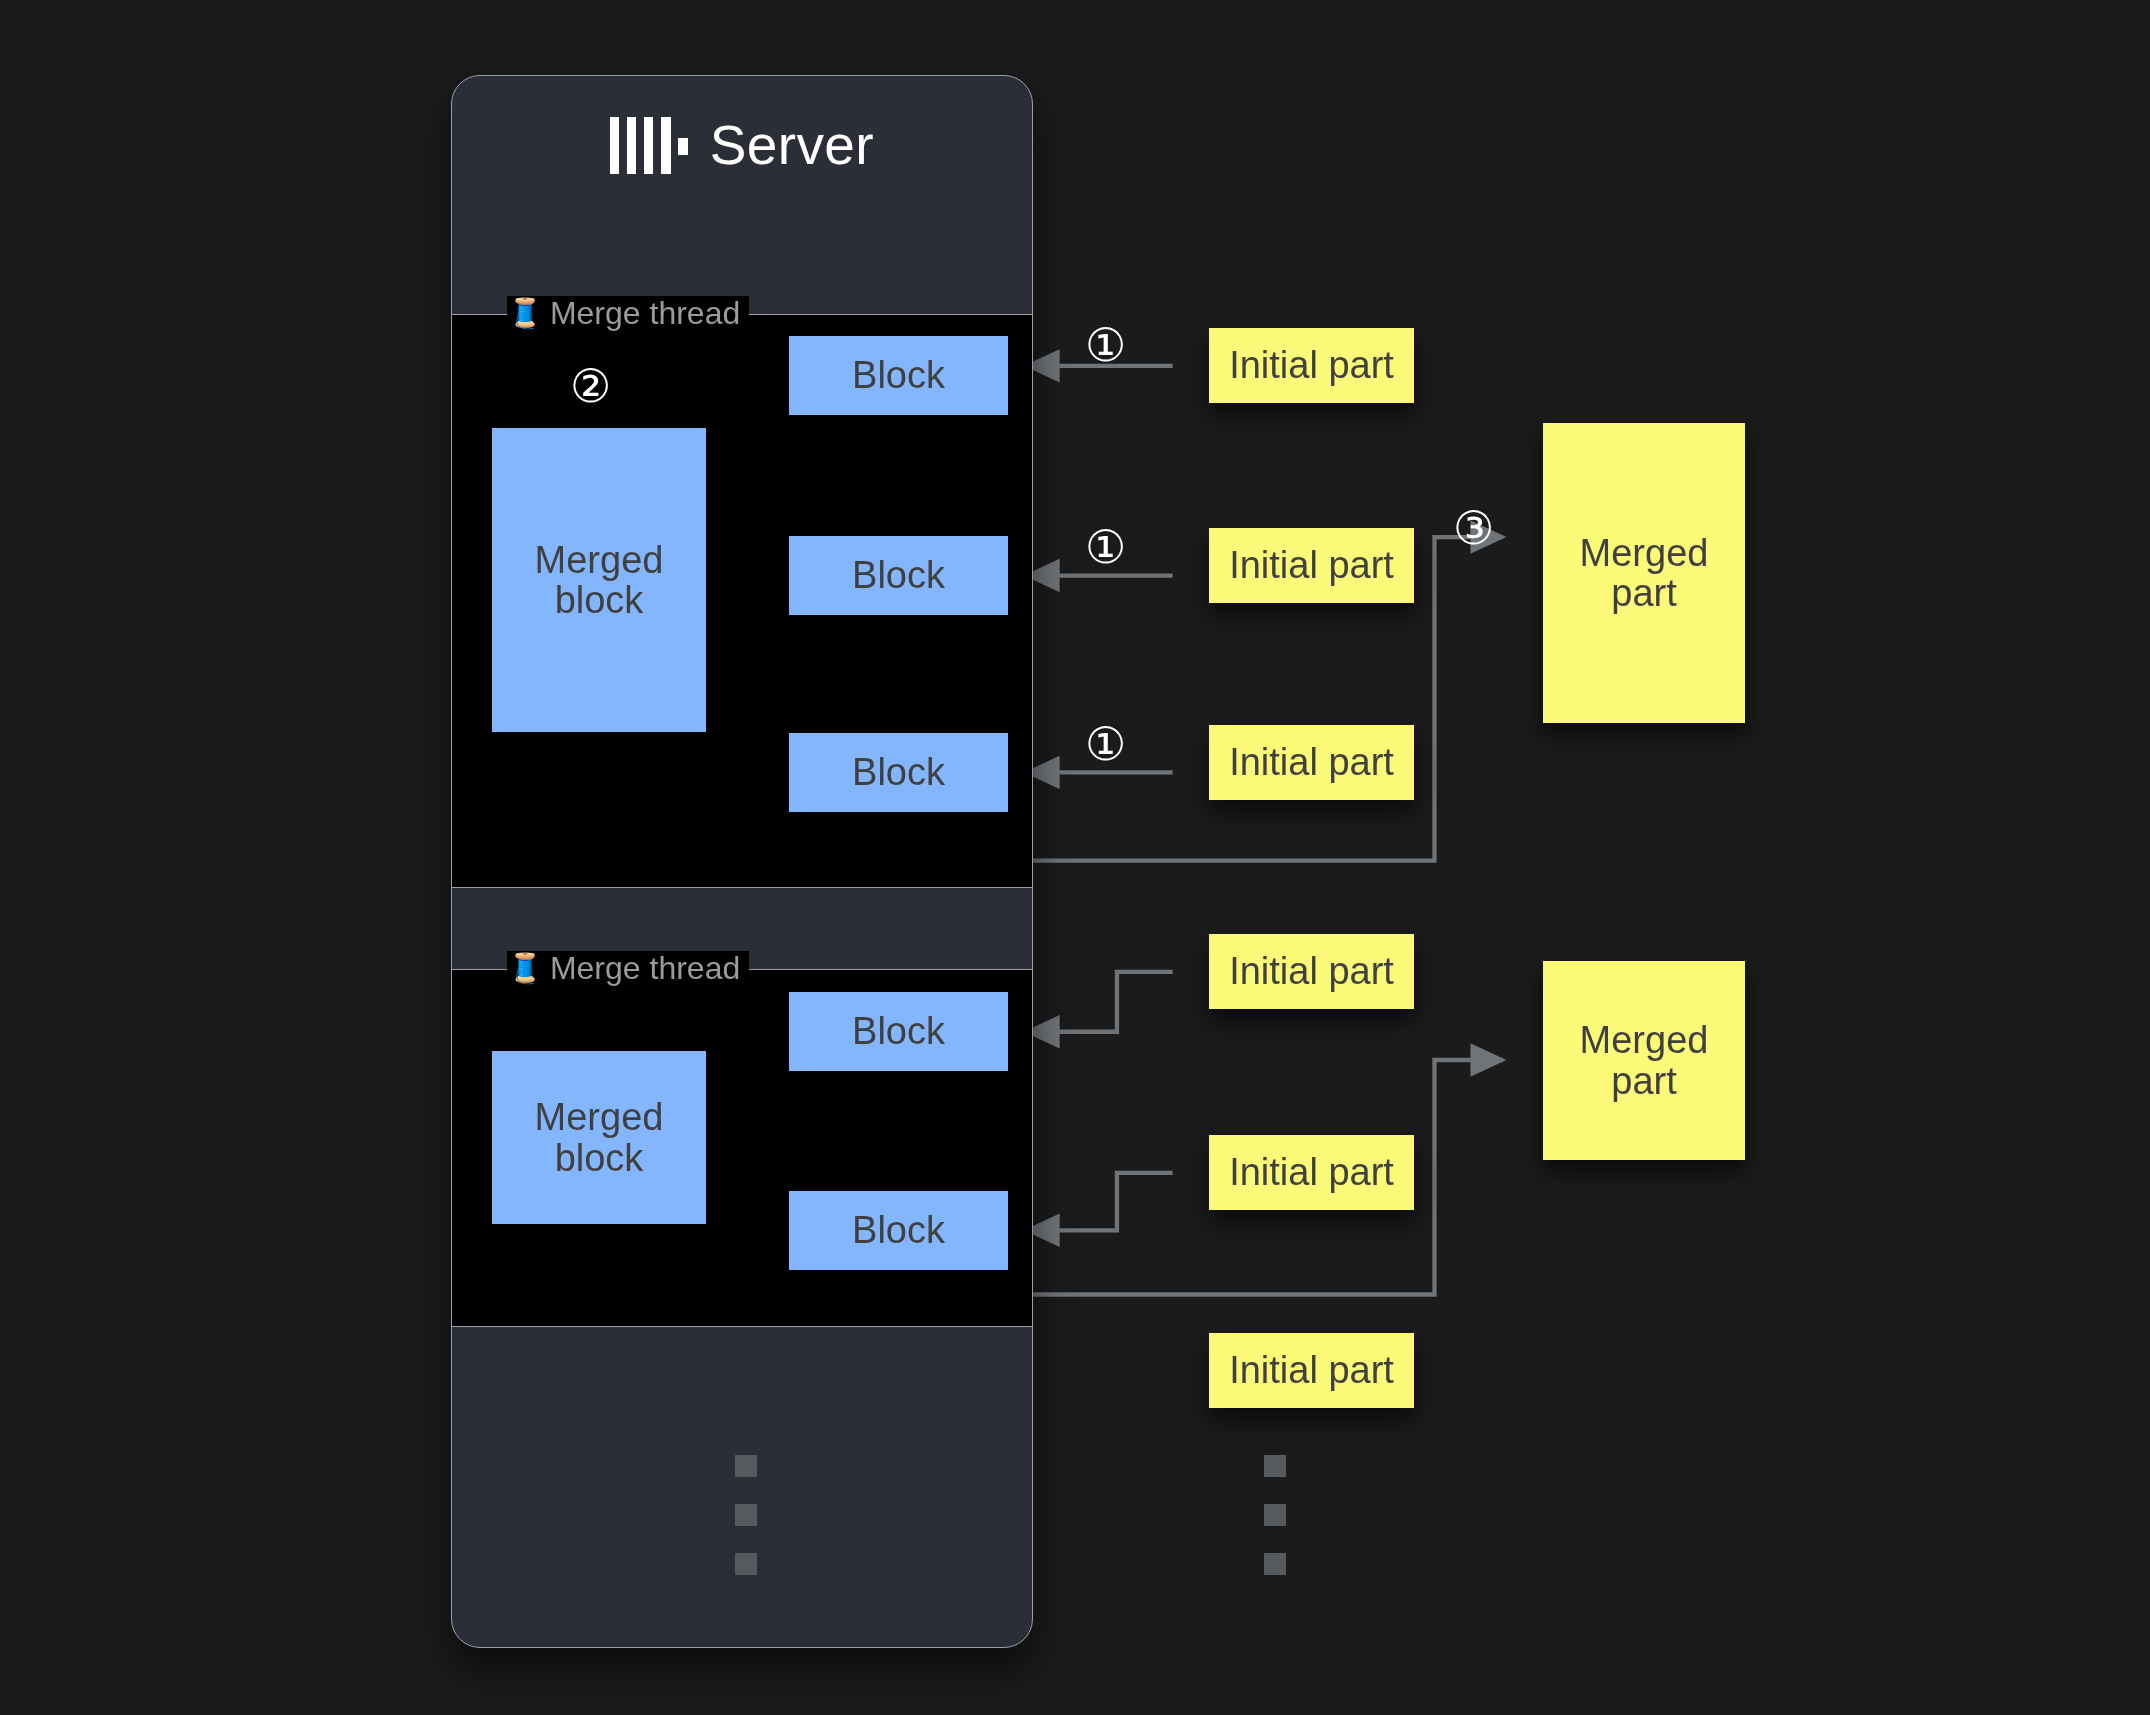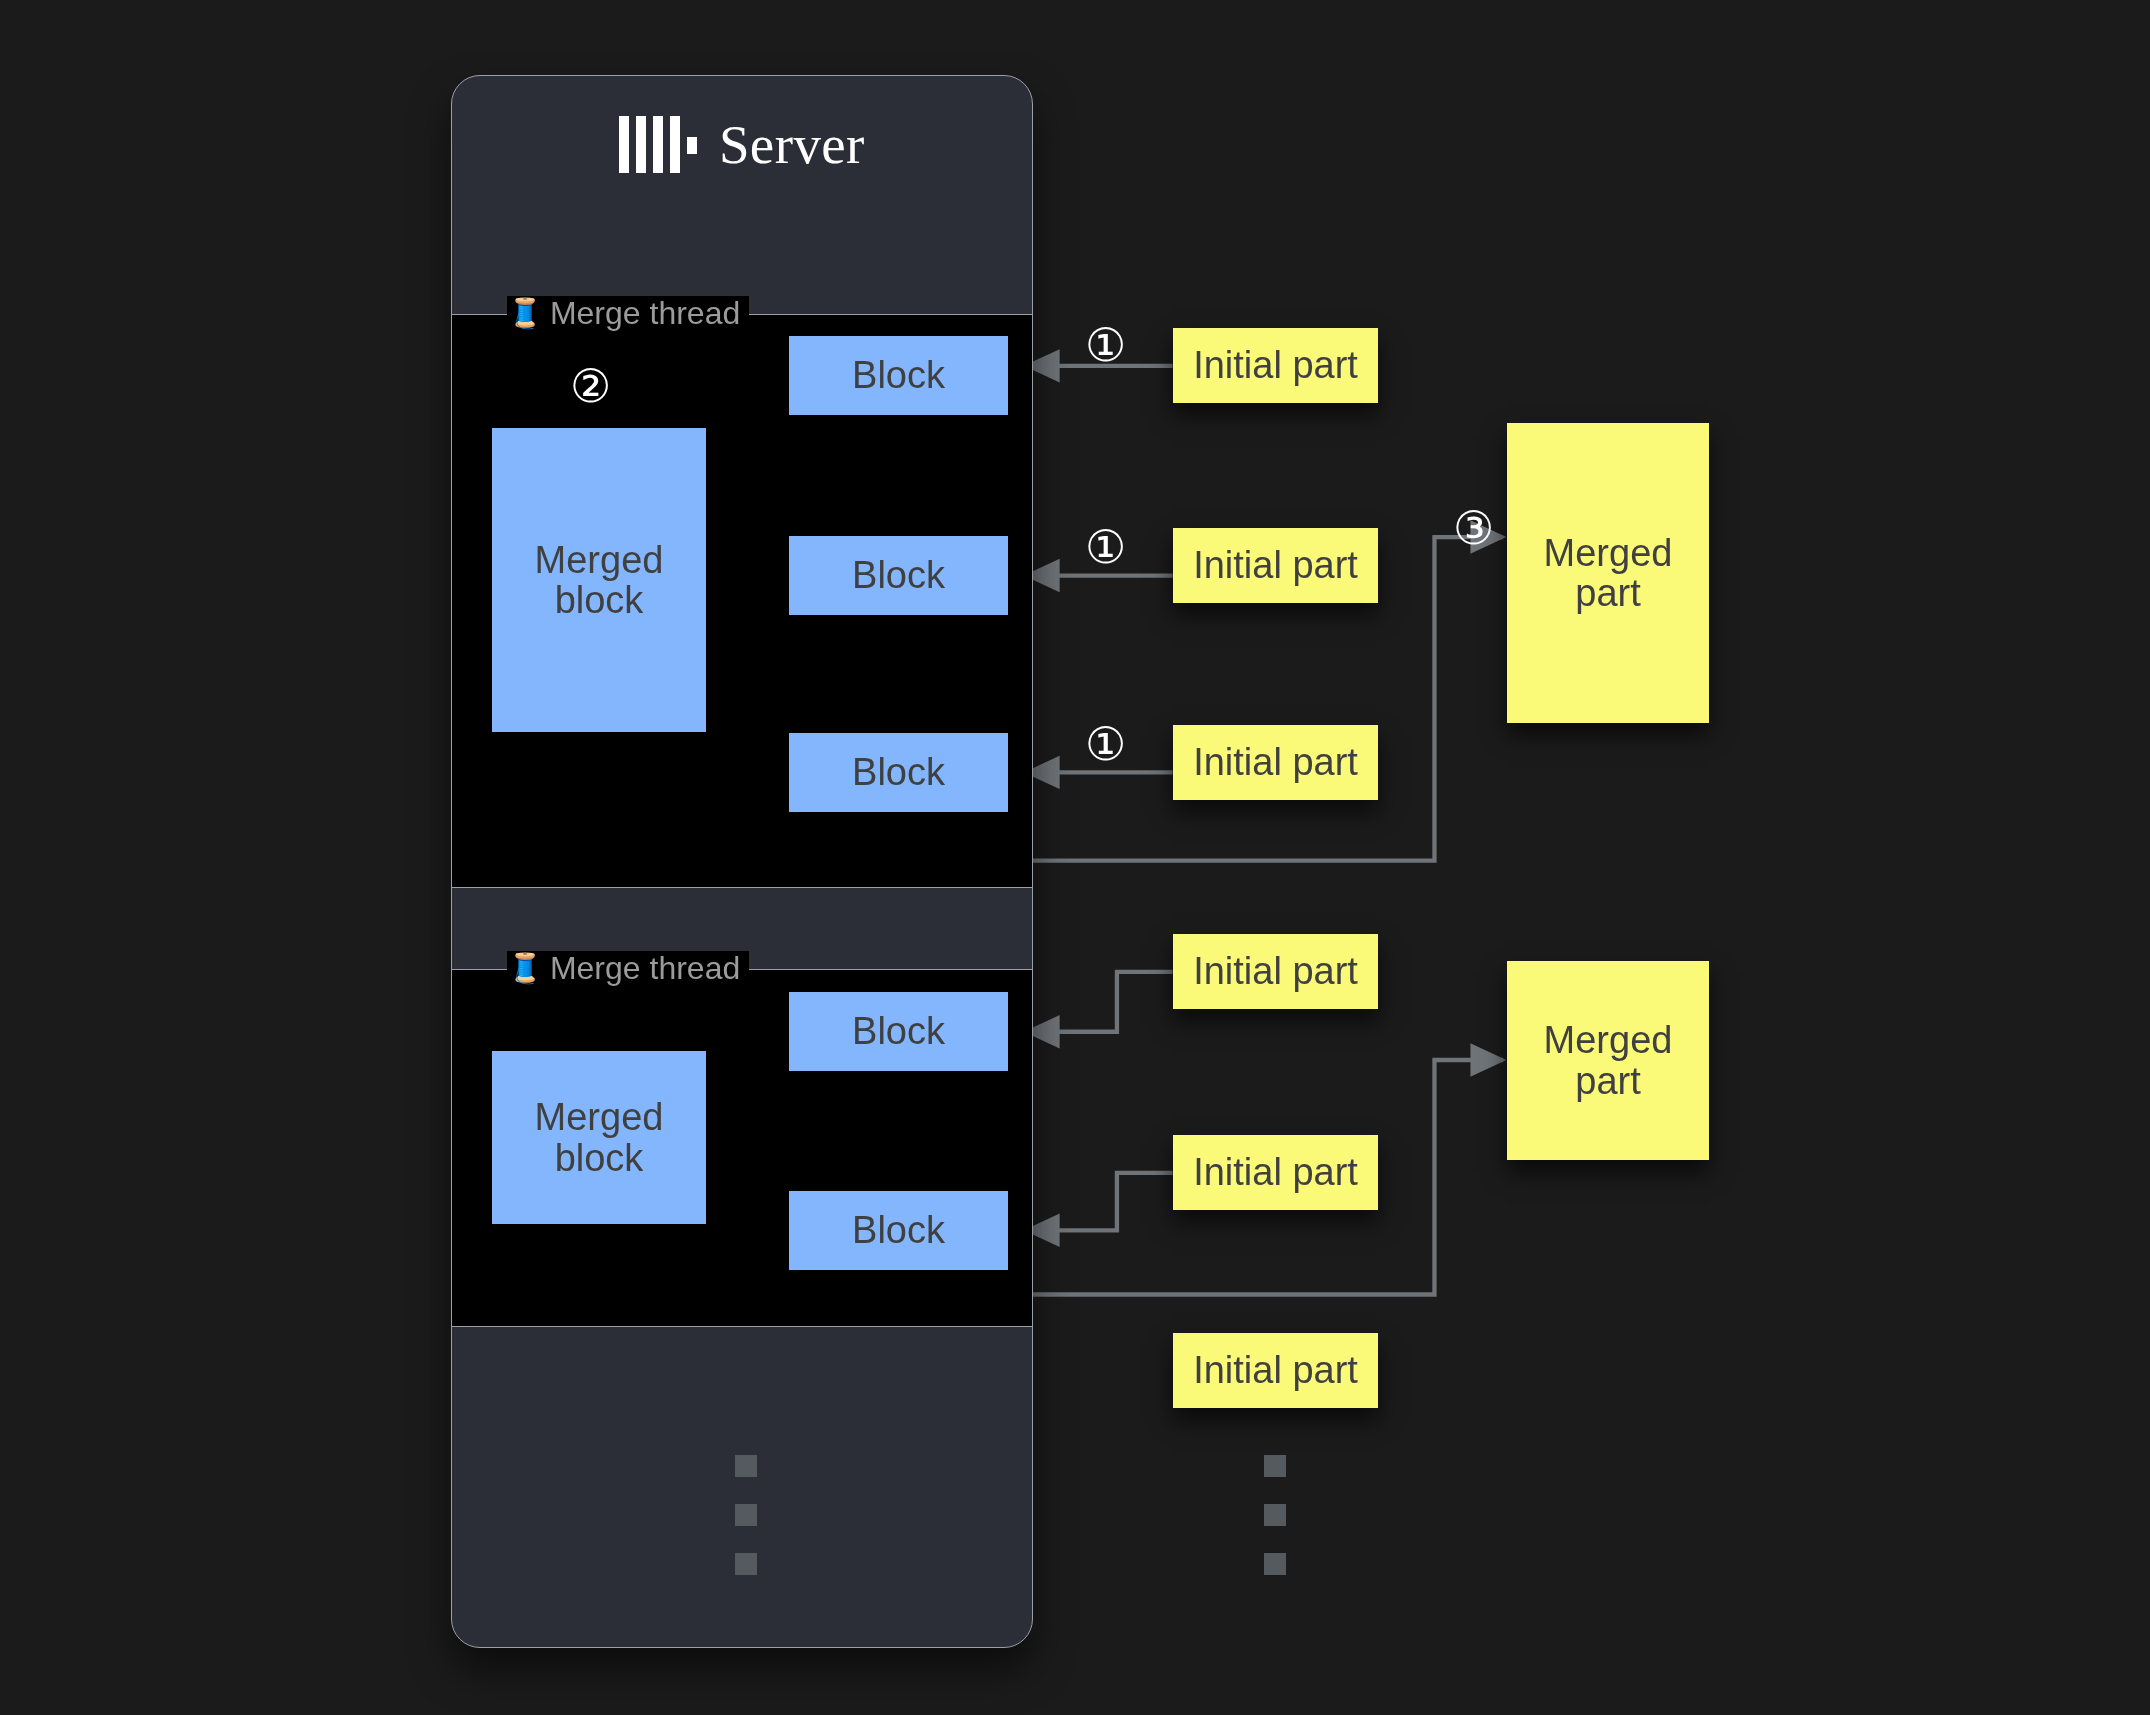--- a/index.html
+++ b/index.html
@@ -21,21 +21,20 @@
     border:1.7px solid #9aa0a8;
     border-radius:29px;
     box-shadow:0 22px 39px rgba(0,0,0,.55);
     box-sizing:border-box;
   }
   .server-title{
     position:absolute;left:451px;top:113px;width:582px;
     display:flex;align-items:center;justify-content:center;gap:22px;
     color:#ffffff;font-size:55px;letter-spacing:0.4px;
     pointer-events:none;
-    font-family:Liberation Serif, serif;
   }
   .ch-logo{display:flex;align-items:flex-end;gap:7.7px;height:57px;}
   .ch-logo i{display:block;width:9.4px;height:57px;background:#fff;}
   .ch-logo .dot{width:9.4px;height:17px;background:#fff;margin-bottom:19px;}
 
   
   .merge-group{
     position:absolute;
     background:#000000;
     border:1.7px solid #9aa0a8;
@@ -56,21 +55,21 @@
   #lg2{left:507px;top:951px;}
   .legend-emoji{font-size:29px;line-height:34px;}
 
   
   .box{
     position:absolute;box-sizing:border-box;
     display:flex;align-items:center;justify-content:center;
     text-align:center;color:#404040;line-height:1.06;
   }
   .blue{background:#84b6fd;font-size:38px;}
-  .yellow{background:#fafa78;font-size:38px;box-shadow:0 12px 22px rgba(0,0,0,.65);}
+  .yellow{background:#fafa78;font-size:38px;box-shadow:0 12px 22px rgba(0,0,0,.65);margin-left:36px;}
 
   
   .step{
     position:absolute;
     color:#ffffff;font-size:46px;line-height:1;
     text-align:center;
   }
 
   
   .dots{position:absolute;}

